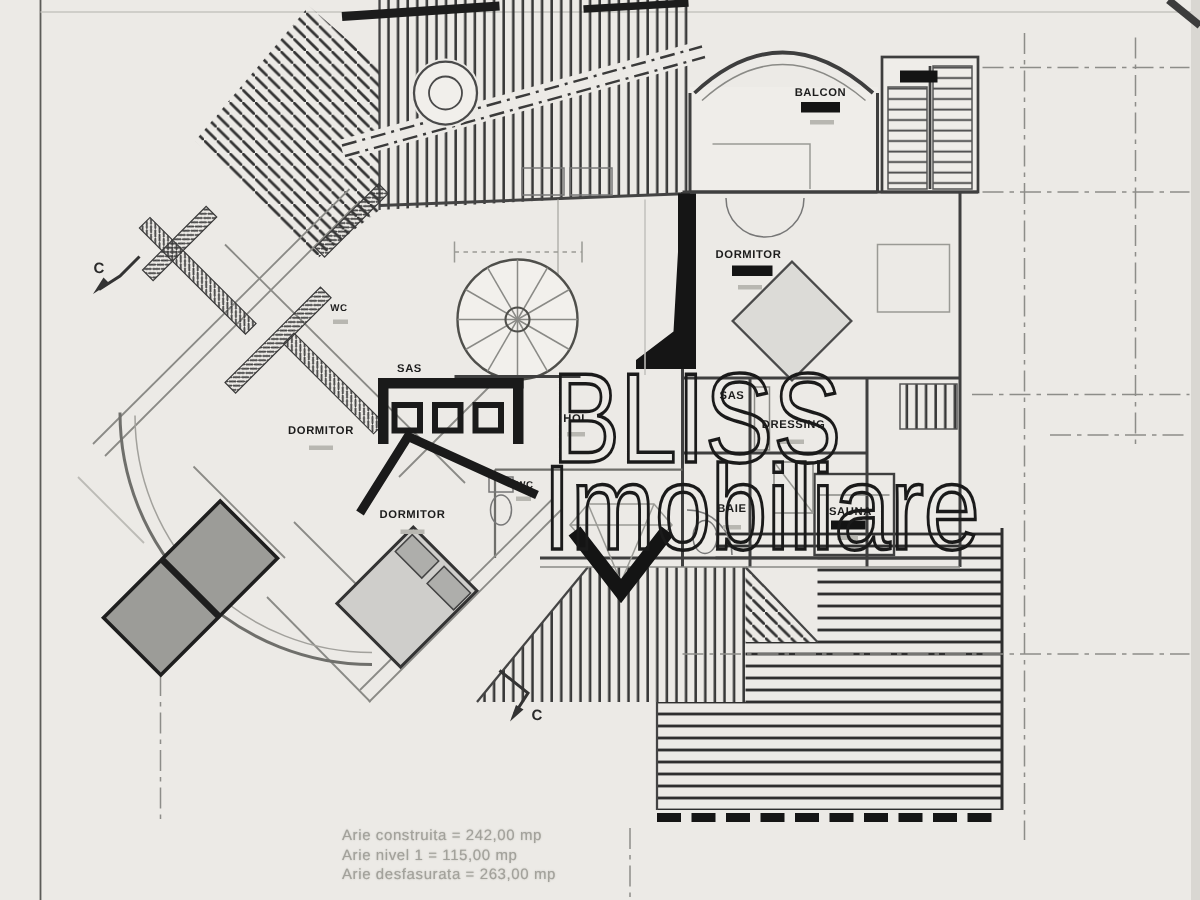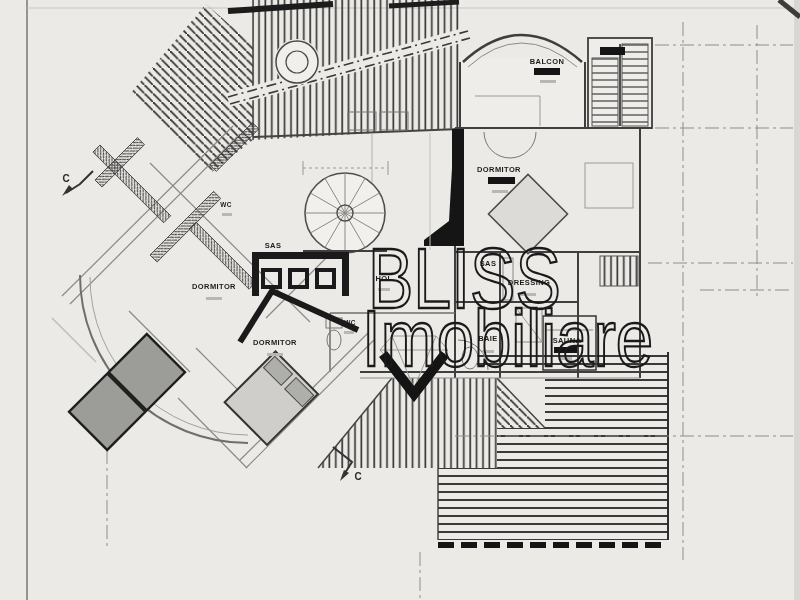--- a/index.html
+++ b/index.html
@@ -288,13 +288,18 @@
       <line x1="380" y1="350" x2="448" y2="350"></line>
       <line x1="392" y1="336" x2="414" y2="388"></line>
       <line x1="436" y1="336" x2="414" y2="388"></line>
     </g>
     <path d="M383,354 L414,394 L445,354" fill="none" stroke="#141414" stroke-width="10"></path>
     <text class="wm-text" font-size="85" transform="translate(368,308) scale(0.8 1)">BLISS</text>
     <text class="wm-text" font-size="80" transform="translate(362,366) scale(0.84 1)">Imobiliare</text>
   </g>
 </svg>
 
+<div class="notes">
+  <div>Arie construita = 242,00 mp</div>
+  <div>Arie nivel 1 = 115,00 mp</div>
+  <div>Arie desfasurata = 263,00 mp</div>
 </div>
+</div>
 
 </body></html>

